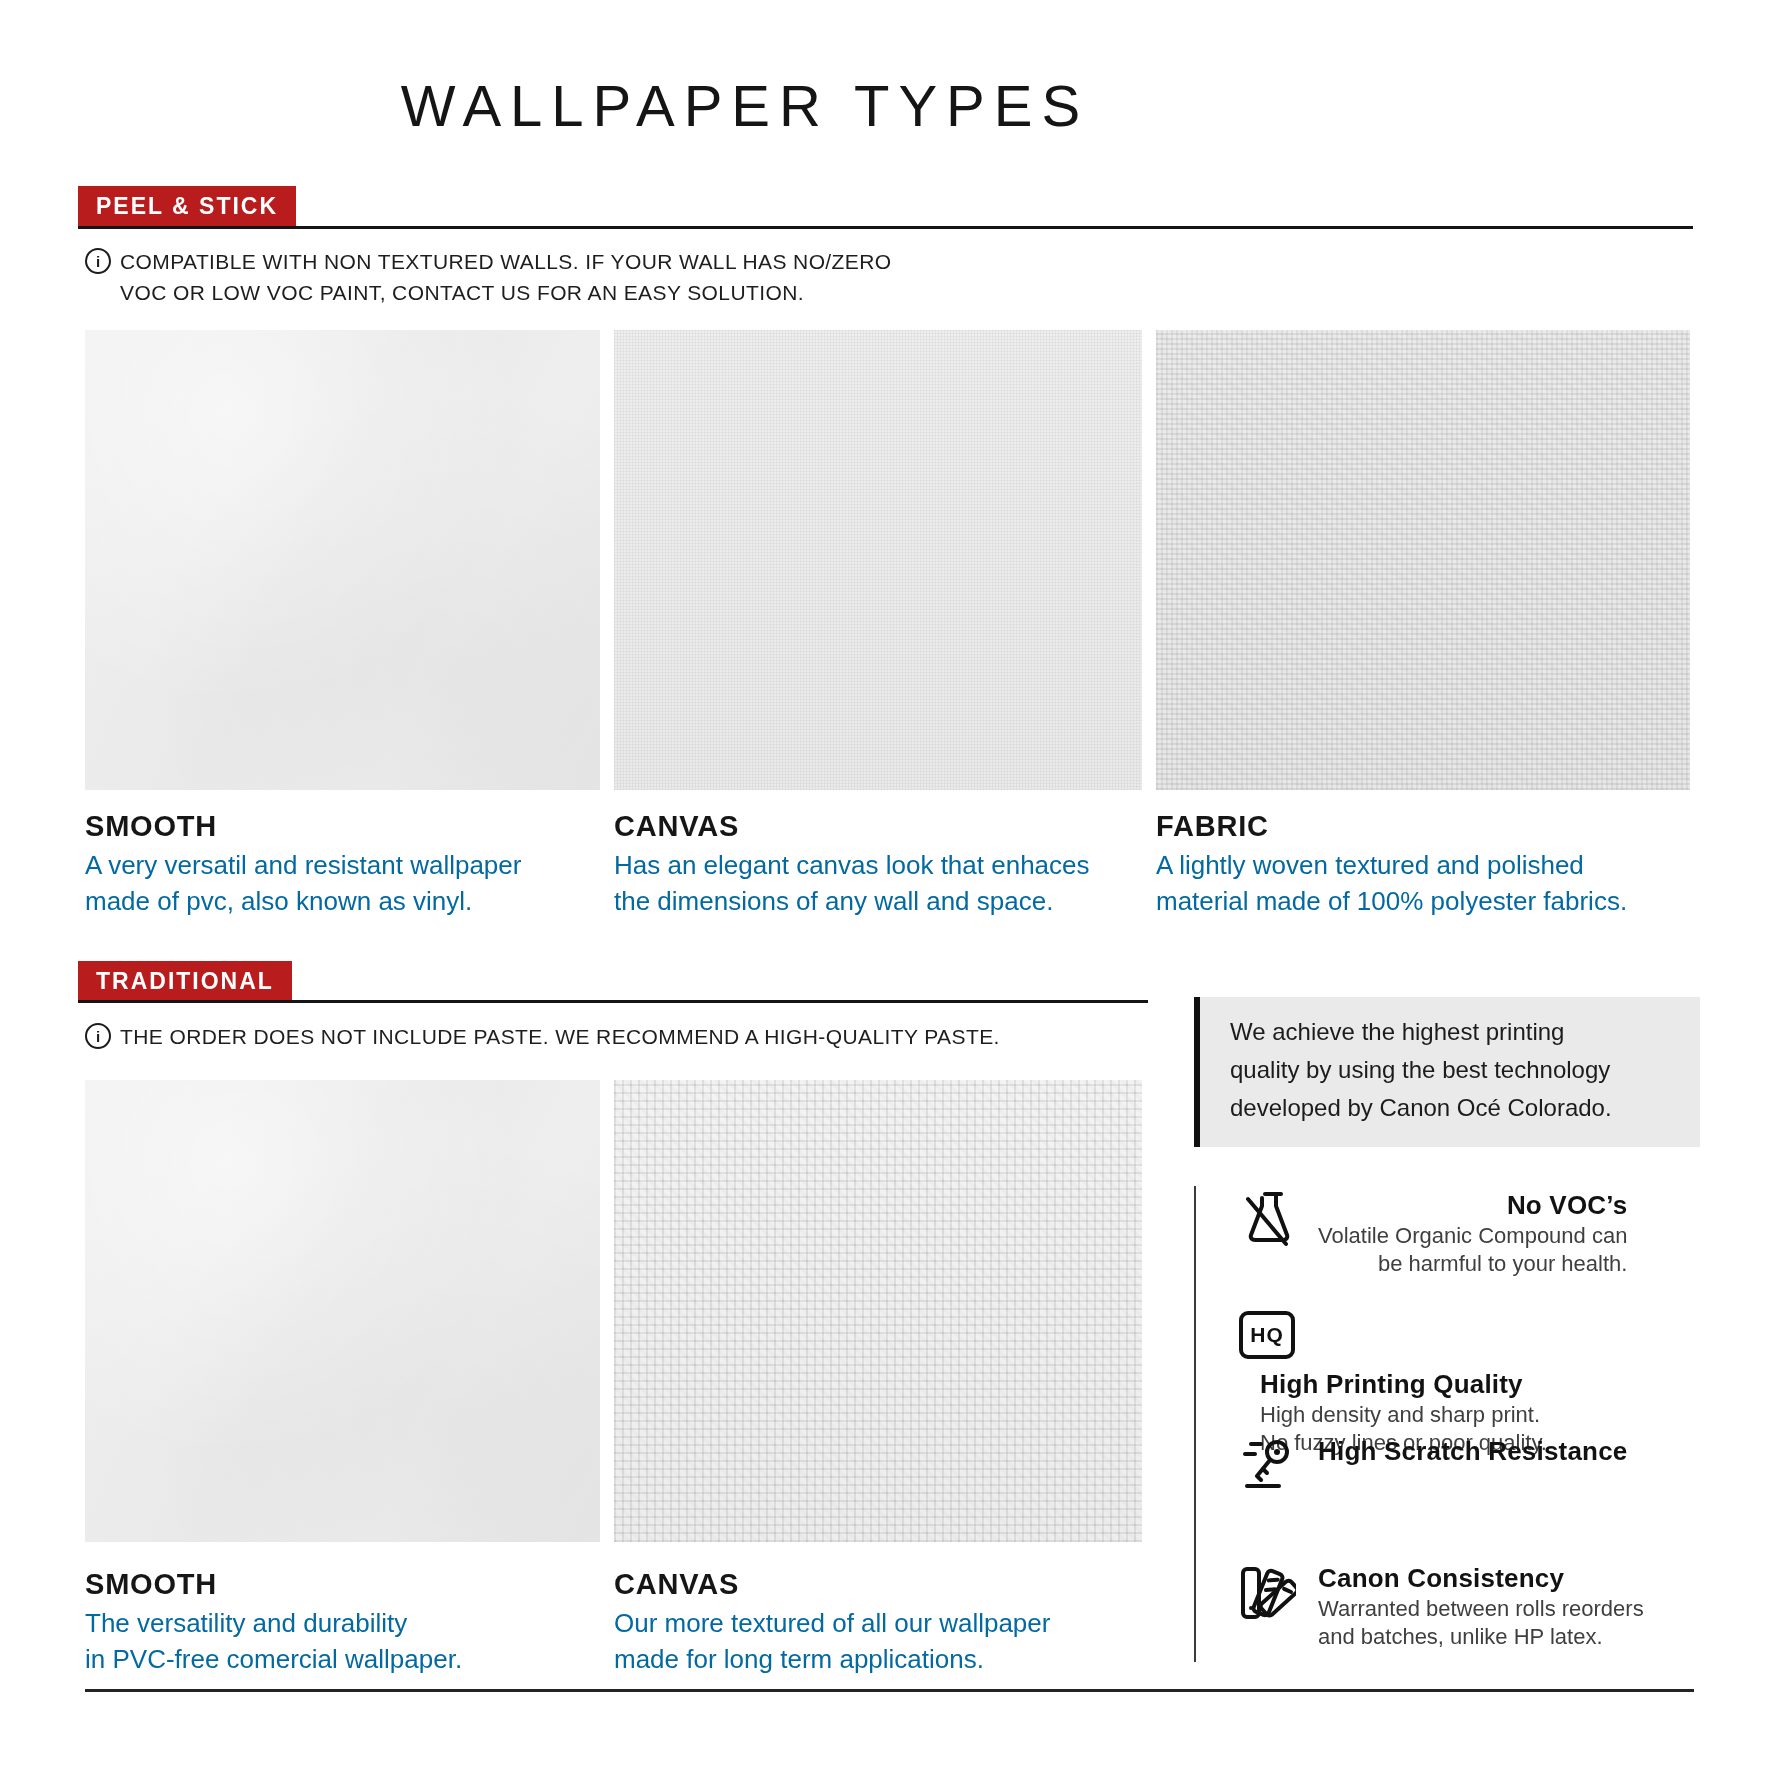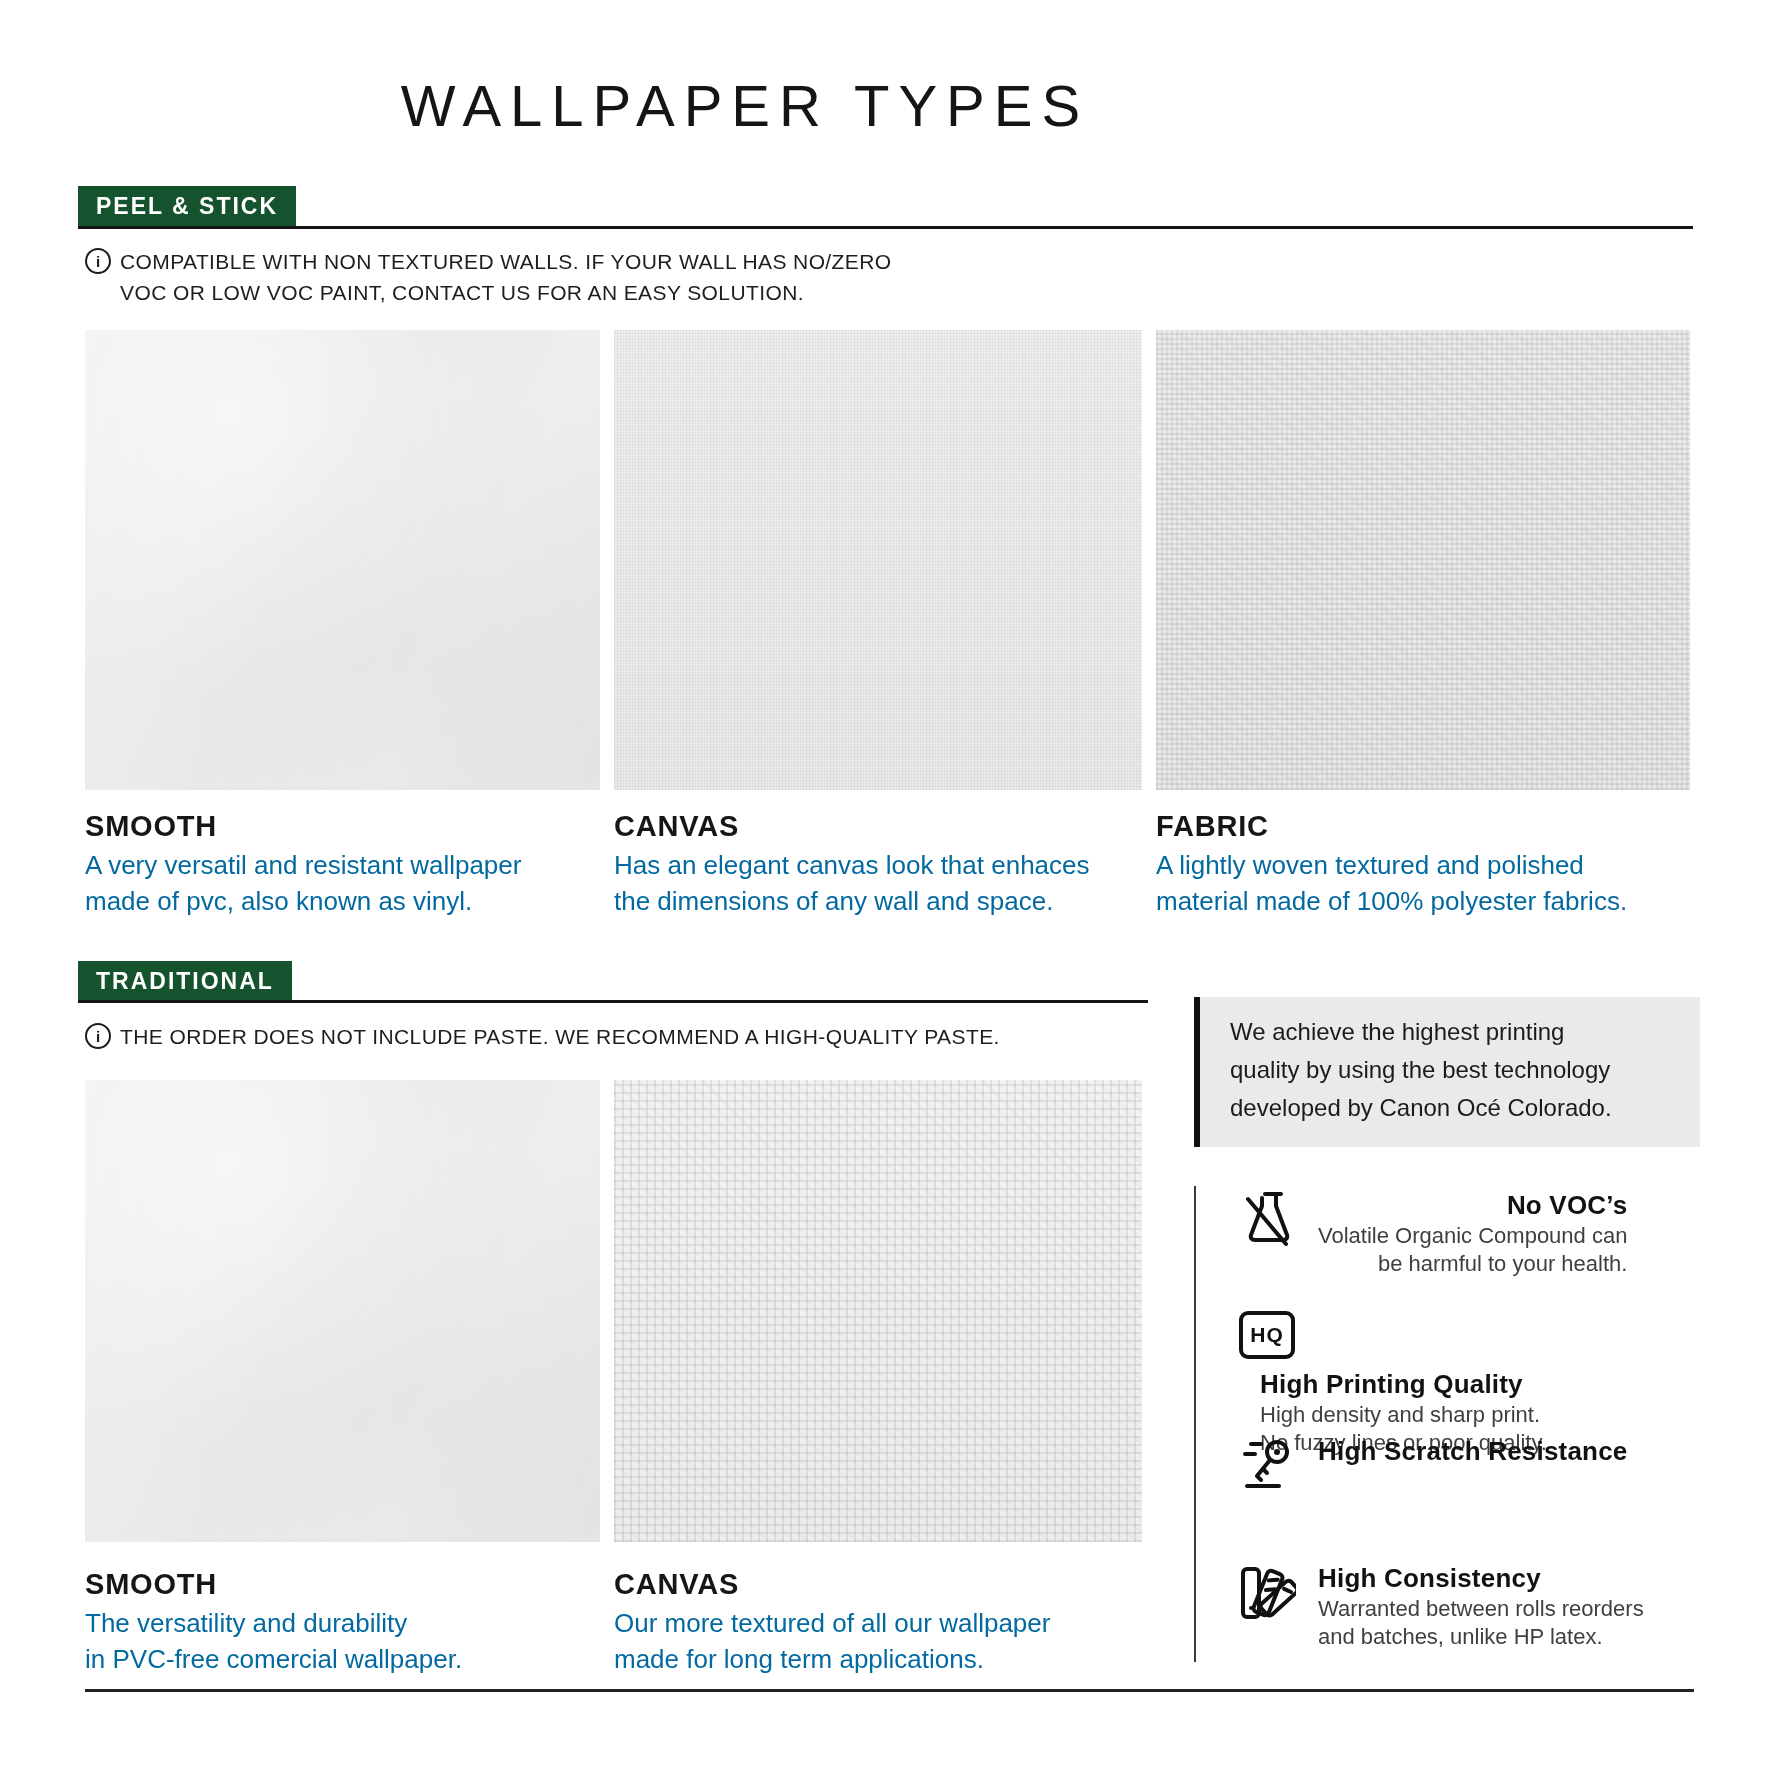--- a/index.html
+++ b/index.html
@@ -10,21 +10,21 @@
 
   
   .page-title {
     position:absolute; left:0; top:72px; width:1490px;
     text-align:center; font-size:58px; font-weight:400;
     letter-spacing:9px; color:#151515; white-space:nowrap;
   }
 
   
   .badge {
-    position:absolute; left:78px; height:40px; background:#14532d; color:#ffffff;
+    position:absolute; left:78px; height:40px; background:#b91c1c; color:#ffffff;
     display:flex; align-items:center; padding:0 18px;
     font-size:23px; font-weight:700; letter-spacing:2px; white-space:nowrap;
   }
   .badge-peel { top:186px; }
   .badge-traditional { top:961px; }
   .rule { position:absolute; background:#151515; height:3px; }
   .rule-peel { left:78px; top:226px; width:1615px; }
   .rule-traditional { left:78px; top:1000px; width:1070px; }
   .bottom-divider { position:absolute; left:85px; top:1689px; width:1609px; height:3px; background:#242424; }
 
@@ -248,21 +248,21 @@
             <line x1="26" y1="18" x2="34" y2="14"></line>
             <line x1="27" y1="28" x2="35" y2="24"></line>
           </g>
           <g transform="rotate(48 40 34)">
             <rect x="34" y="14" width="15" height="40" rx="4"></rect>
             <line x1="38" y1="24" x2="45" y2="21"></line>
           </g>
         </svg>
       </div>
       <div class="feature-text">
-        <div class="feature-title">High Consistency</div>
+        <div class="feature-title">Canon Consistency</div>
         <div class="feature-desc">Warranted between rolls reorders
 and batches, unlike HP latex.</div>
       </div>
     </div>
   </div>
 
   <div class="bottom-divider"></div>
 
 </div>
 

